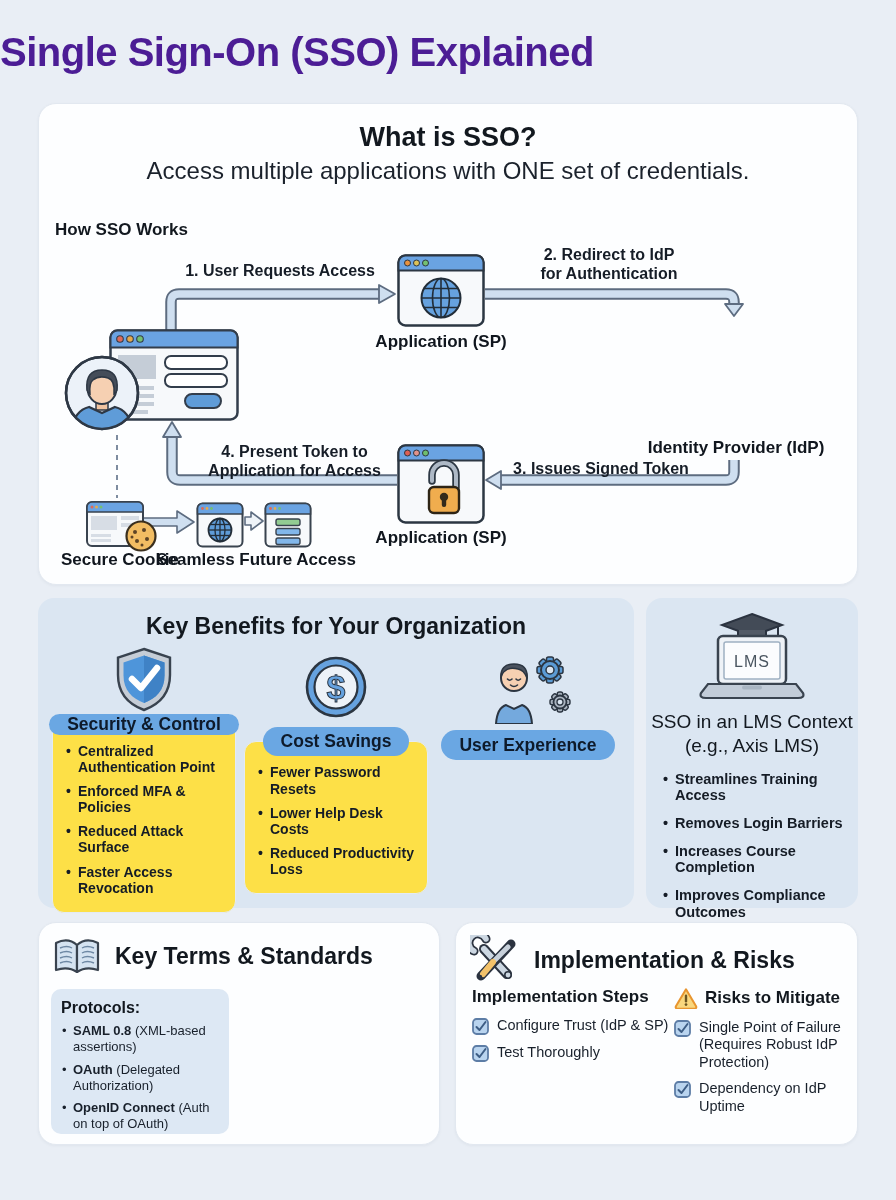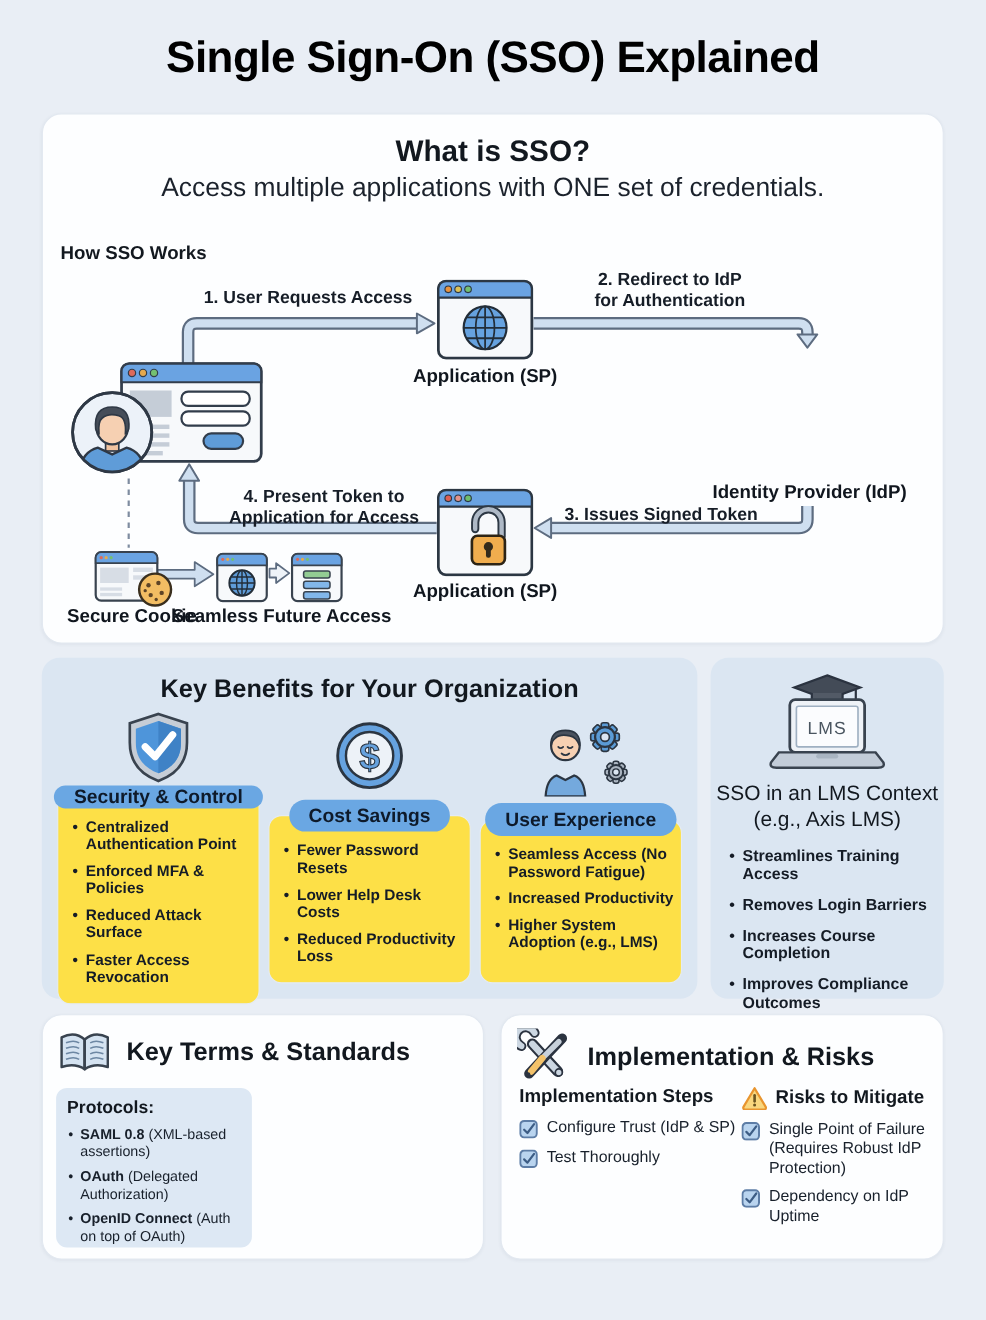--- a/index.html
+++ b/index.html
@@ -5,22 +5,22 @@
   :root{
     --page-bg:#e9eef5; --panel-white:#fdfeff; --panel-blue:#dbe6f2;
     --accent-blue:#5b9bd5; --pill-blue:#6aa7e3; --arrow-fill:#cfdff0;
     --outline-dark:#3b4654; --text-dark:#12181f;
   }
   *{box-sizing:border-box}
   html,body{margin:0;padding:0}
   body{width:896px;height:1200px;background:var(--page-bg);
        font-family:"Liberation Sans","DejaVu Sans",sans-serif;color:var(--text-dark)}
   .canvas{position:relative;width:896px;height:1200px;overflow:hidden}
-  .title{position:absolute;top:30px;left:0;width:100%;margin:0;text-align:center;
-         font-size:40px;font-weight:700;letter-spacing:-.5px;color:#000000}
+  .title{position:absolute;top:30px;left:0;width:100%;margin:0;
+         font-size:40px;font-weight:700;letter-spacing:-.5px;color:#4c1d95}
   .panel{position:absolute;background:var(--panel-white);border:1px solid #e2e8f0;
          border-radius:18px;box-shadow:0 1px 3px rgba(30,50,80,.05)}
   .panel-blue{position:absolute;background:var(--panel-blue);border-radius:16px}
   
   .panel-sso{left:38px;top:103px;width:820px;height:482px}
   .what-heading{position:absolute;top:18px;left:0;width:100%;margin:0;text-align:center;
                 font-size:27px;font-weight:700}
   .what-sub{position:absolute;top:53px;left:0;width:100%;margin:0;text-align:center;
             font-size:24px;font-weight:400;color:#1b222c}
   .how-heading{position:absolute;top:100px;left:0;width:100%;margin:16px;text-align:left;
@@ -324,27 +324,20 @@
           </g>
           <path d="M12,72 q1,-16 10,-19 l8,4 8,-4 q9,3 10,19 z" fill="#74a9dd" stroke="#2b3541" stroke-width="2"></path>
           <circle cx="30" cy="26" r="13" fill="#f6d0b2" stroke="#2b3541" stroke-width="2"></circle>
           <path d="M17,26 Q16,12 30,12 Q44,12 43,26 Q40,18 34,17 Q25,15 21,19 Q18,21 17,26 Z" fill="#4a525e" stroke="#2b3541" stroke-width="1.5"></path>
           <path d="M23.5,27 q2,2.4 4.5,0" stroke="#2b3541" stroke-width="1.6" fill="none" stroke-linecap="round"></path>
           <path d="M32,27 q2,2.4 4.5,0" stroke="#2b3541" stroke-width="1.6" fill="none" stroke-linecap="round"></path>
           <path d="M26.5,33 q3.5,3 7,0" stroke="#2b3541" stroke-width="1.6" fill="none" stroke-linecap="round"></path>
         </svg>
       </div>
       <div class="pill">User Experience</div>
-      <div class="benefit-card">
-        <ul class="dot-list">
-            <li>Seamless Access (No Password Fatigue)</li>
-            <li>Increased Productivity</li>
-            <li>Higher System Adoption (e.g., LMS)</li>
-          </ul>
-      </div>
     </div>
   </section>
 
   <section class="panel-blue panel-lms">
     <svg class="lms-art" width="124" height="92" viewBox="0 0 124 92">
       <polygon points="62,2 92,13 62,24 32,13" fill="#434b57" stroke="#2b3340" stroke-width="2"></polygon>
       <path d="M48,18 v8 q14,8 28,0 v-8" fill="#525a66" stroke="#2b3340" stroke-width="2"></path>
       <line x1="88" y1="15" x2="88" y2="30" stroke="#2b3340" stroke-width="2"></line>
       <rect x="85.5" y="30" width="5" height="9" rx="1.5" fill="#e3b04b" stroke="#2b3340" stroke-width="1.4"></rect>
       <rect x="28" y="24" width="68" height="48" rx="5" fill="#eef2f7" stroke="#39434f" stroke-width="2.5"></rect>

